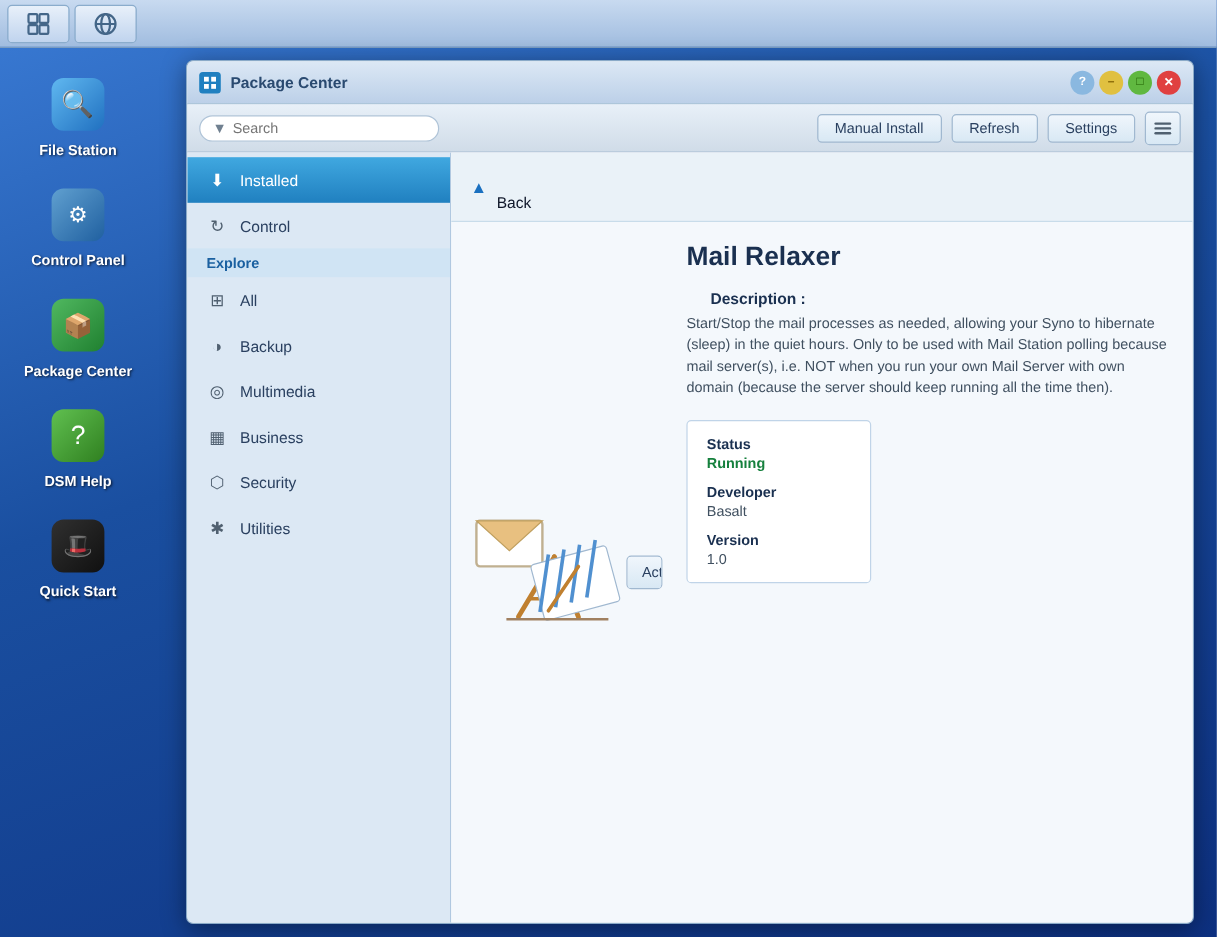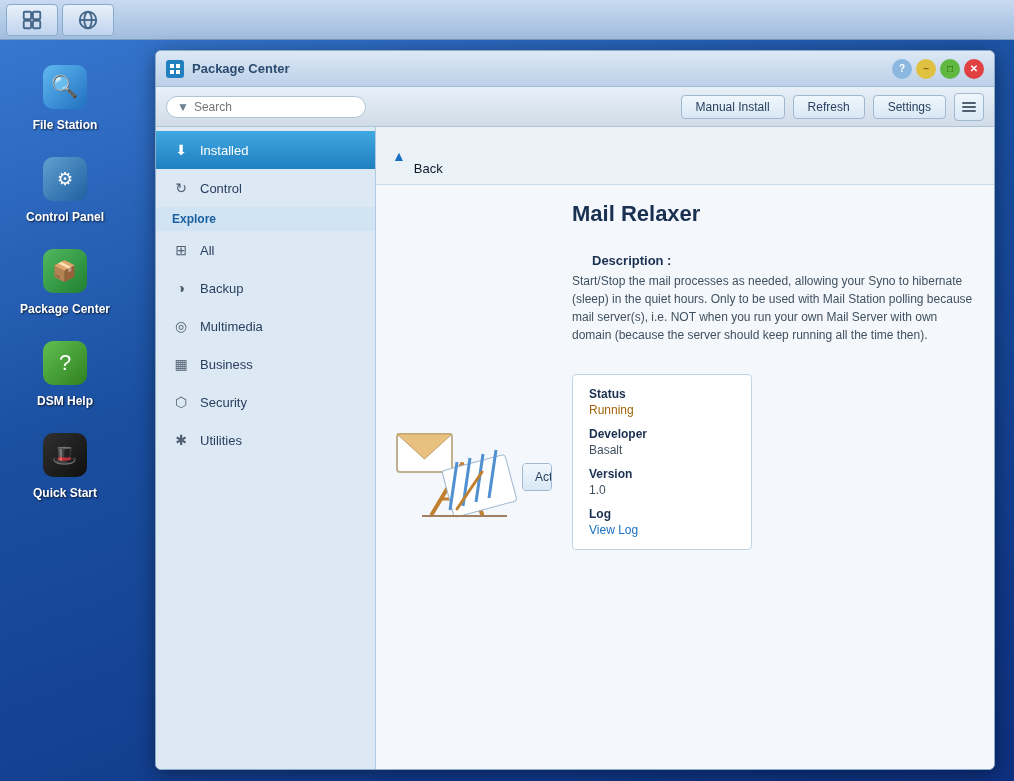--- a/index.html
+++ b/index.html
@@ -326,21 +326,21 @@
       justify-content: center;
       font-size: 10px;
       color: #506070;
     }
 
     
     .info-panel {
       flex: 1;
       display: flex;
       flex-direction: column;
-      gap: 16px;
+      gap: 4px;
     }
 
     .package-title {
       font-size: 22px;
       font-weight: bold;
       color: #1a3050;
       margin-bottom: 10px;
     }
 
     .package-desc-section {
@@ -360,26 +360,26 @@
     }
 
     .status-card {
       background: white;
       border: 1px solid #c0d4e8;
       border-radius: 4px;
       padding: 12px 16px;
       display: flex;
       flex-direction: column;
       gap: 10px;
-      width: 180px;
+      width: 154px;
     }
     .status-row { display: flex; flex-direction: column; gap: 2px; }
     .status-label { font-weight: bold; font-size: 12px; color: #1a3050; }
     .status-value { font-size: 12px; color: #405060; }
-    .status-running { color: #a16207; font-weight: normal; }
+    .status-running { color: #15803d; font-weight: bold; }
     .view-log-link { color: #1a70c0; font-size: 12px; cursor: pointer; text-decoration: none; }
 
     
     .icon-magnifier {
       width: 44px; height: 44px;
       background: linear-gradient(135deg, #60b8f0, #2070c0);
       border-radius: 10px;
       display: flex; align-items: center; justify-content: center;
       color: white; font-size: 22px;
     }
@@ -606,22 +606,18 @@
               <span class="status-value status-running">Running</span>
             </div>
             <div class="status-row">
               <span class="status-label">Developer</span>
               <span class="status-value">Basalt</span>
             </div>
             <div class="status-row">
               <span class="status-label">Version</span>
               <span class="status-value">1.0</span>
             </div>
-            <div class="status-row">
-              <span class="status-label">Log</span>
-              <a class="view-log-link">View Log</a>
-            </div>
           </div>
         </div>
       </div>
     </div>
   </div>
 </div>
 
 </body></html>

